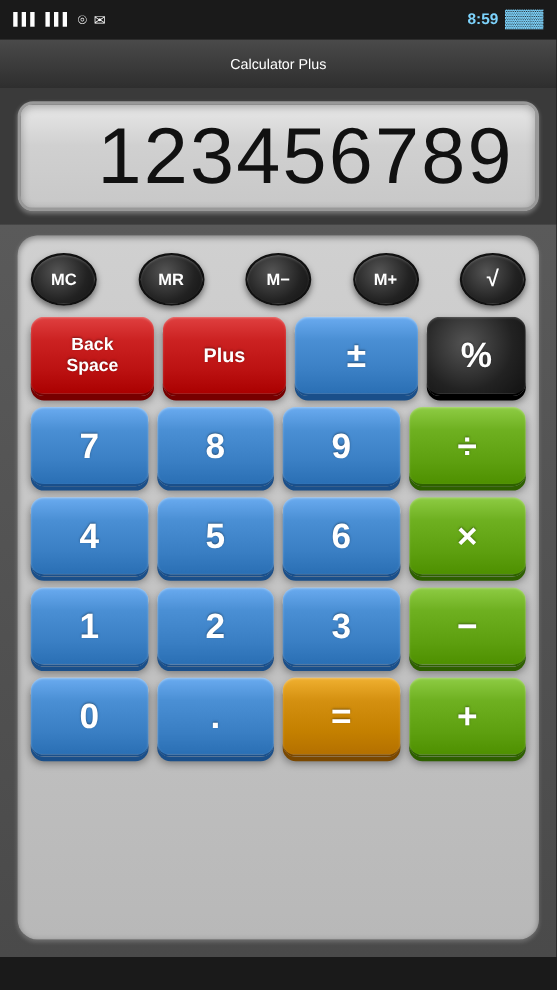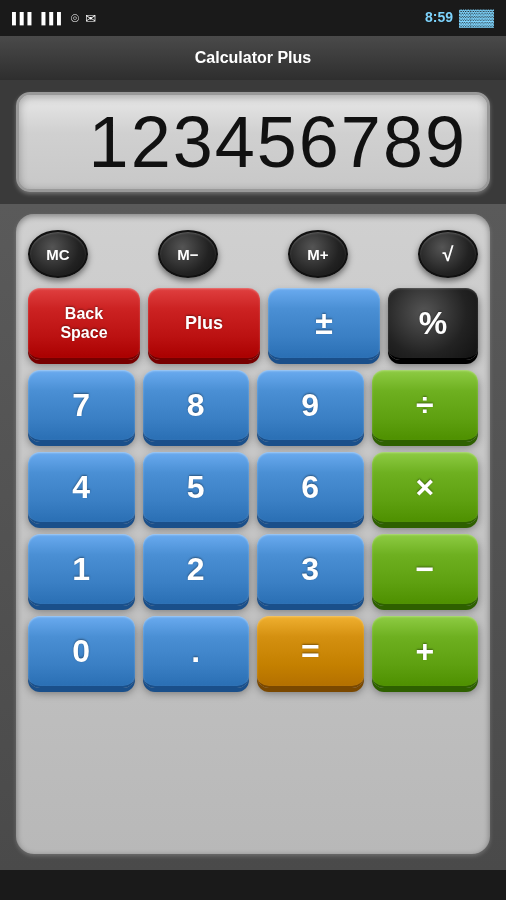--- a/index.html
+++ b/index.html
@@ -45,22 +45,22 @@
       background: linear-gradient(180deg, #4a4a4a 0%, #2e2e2e 100%);
       height: 44px;
       display: flex;
       align-items: center;
       justify-content: center;
       flex-shrink: 0;
     }
 
     .title-bar-text {
       color: white;
-      font-size: 16px;
-      font-weight: bold;
+      font-size: 13px;
+      font-weight: normal;
     }
 
     
     .display-area {
       background: #3a3a3a;
       padding: 12px 16px;
       flex-shrink: 0;
     }
 
     .display-screen {
@@ -241,20 +241,21 @@
   <div class="display-screen">
     <span class="display-value">123456789</span>
   </div>
 </div>
 
 <div class="calc-body">
   <div class="calc-inner">
 
     <div class="memory-row">
       <button class="mem-btn">MC</button>
+      <button class="mem-btn">MR</button>
       <button class="mem-btn">M−</button>
       <button class="mem-btn">M+</button>
       <button class="mem-btn mem-btn-sqrt">√</button>
     </div>
 
     <div class="btn-row">
       <button class="calc-btn btn-red btn-backspace">
         <span>Back<br>Space</span>
       </button>
       <button class="calc-btn btn-red">

